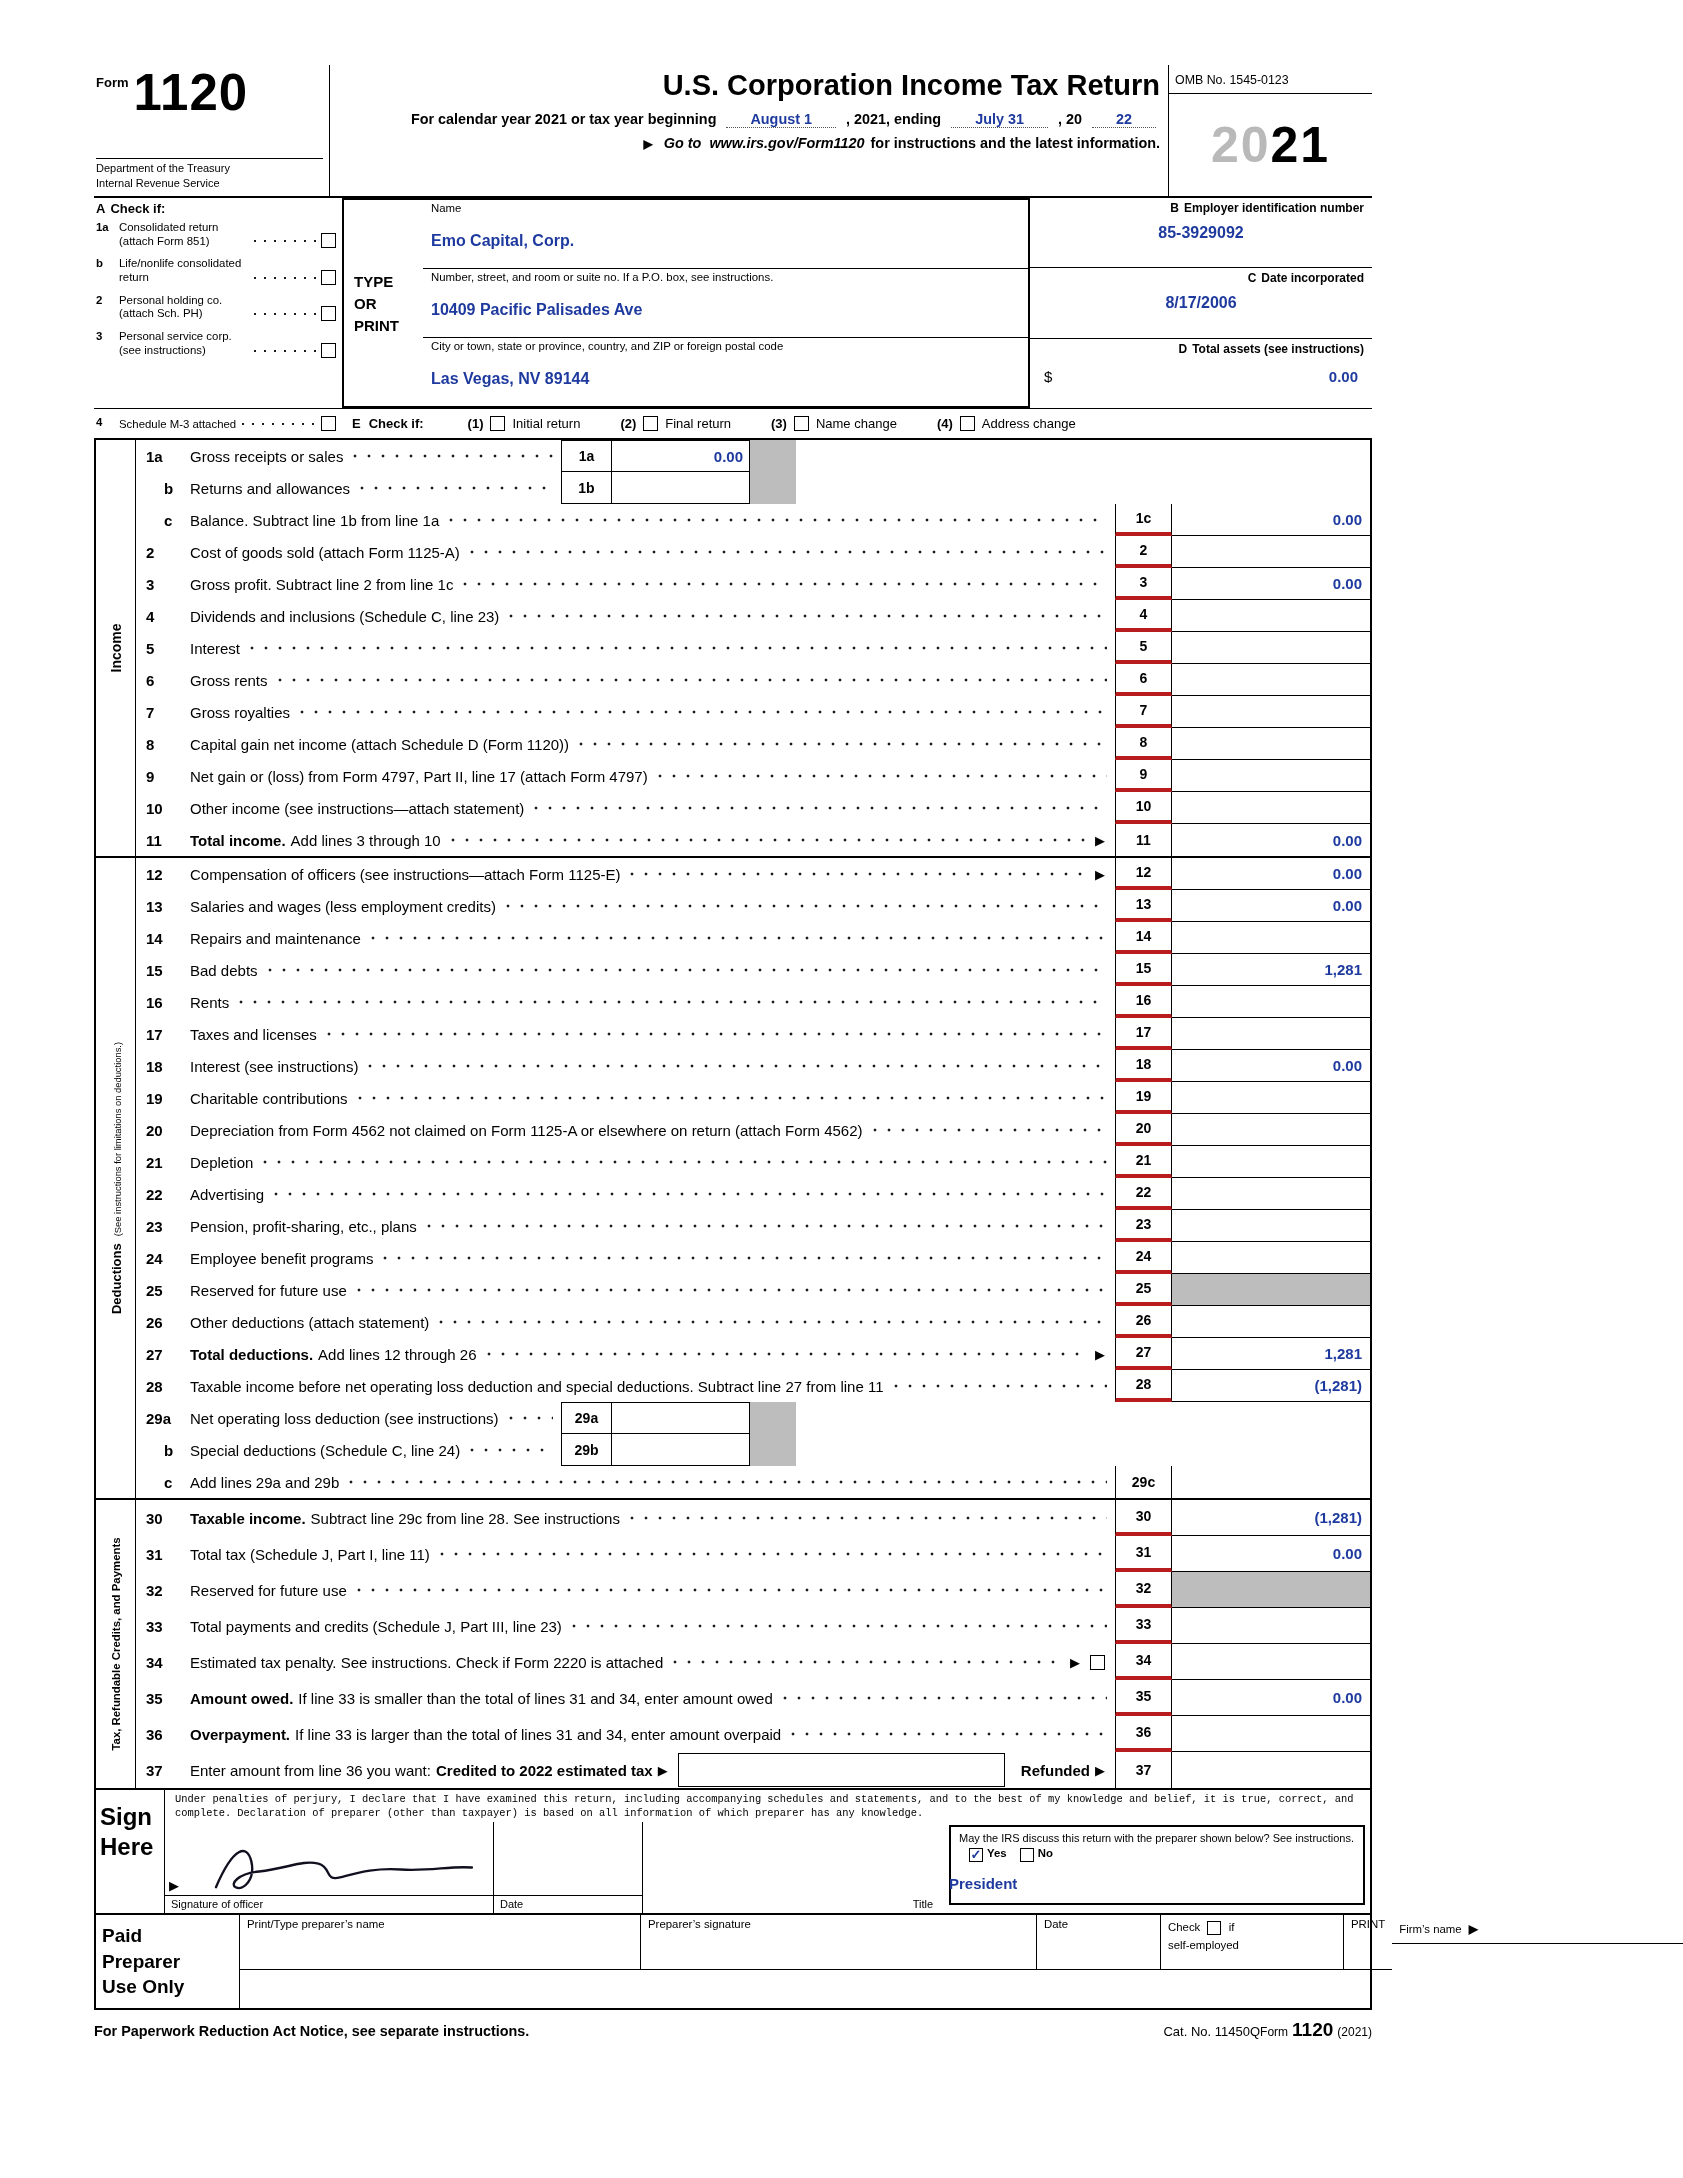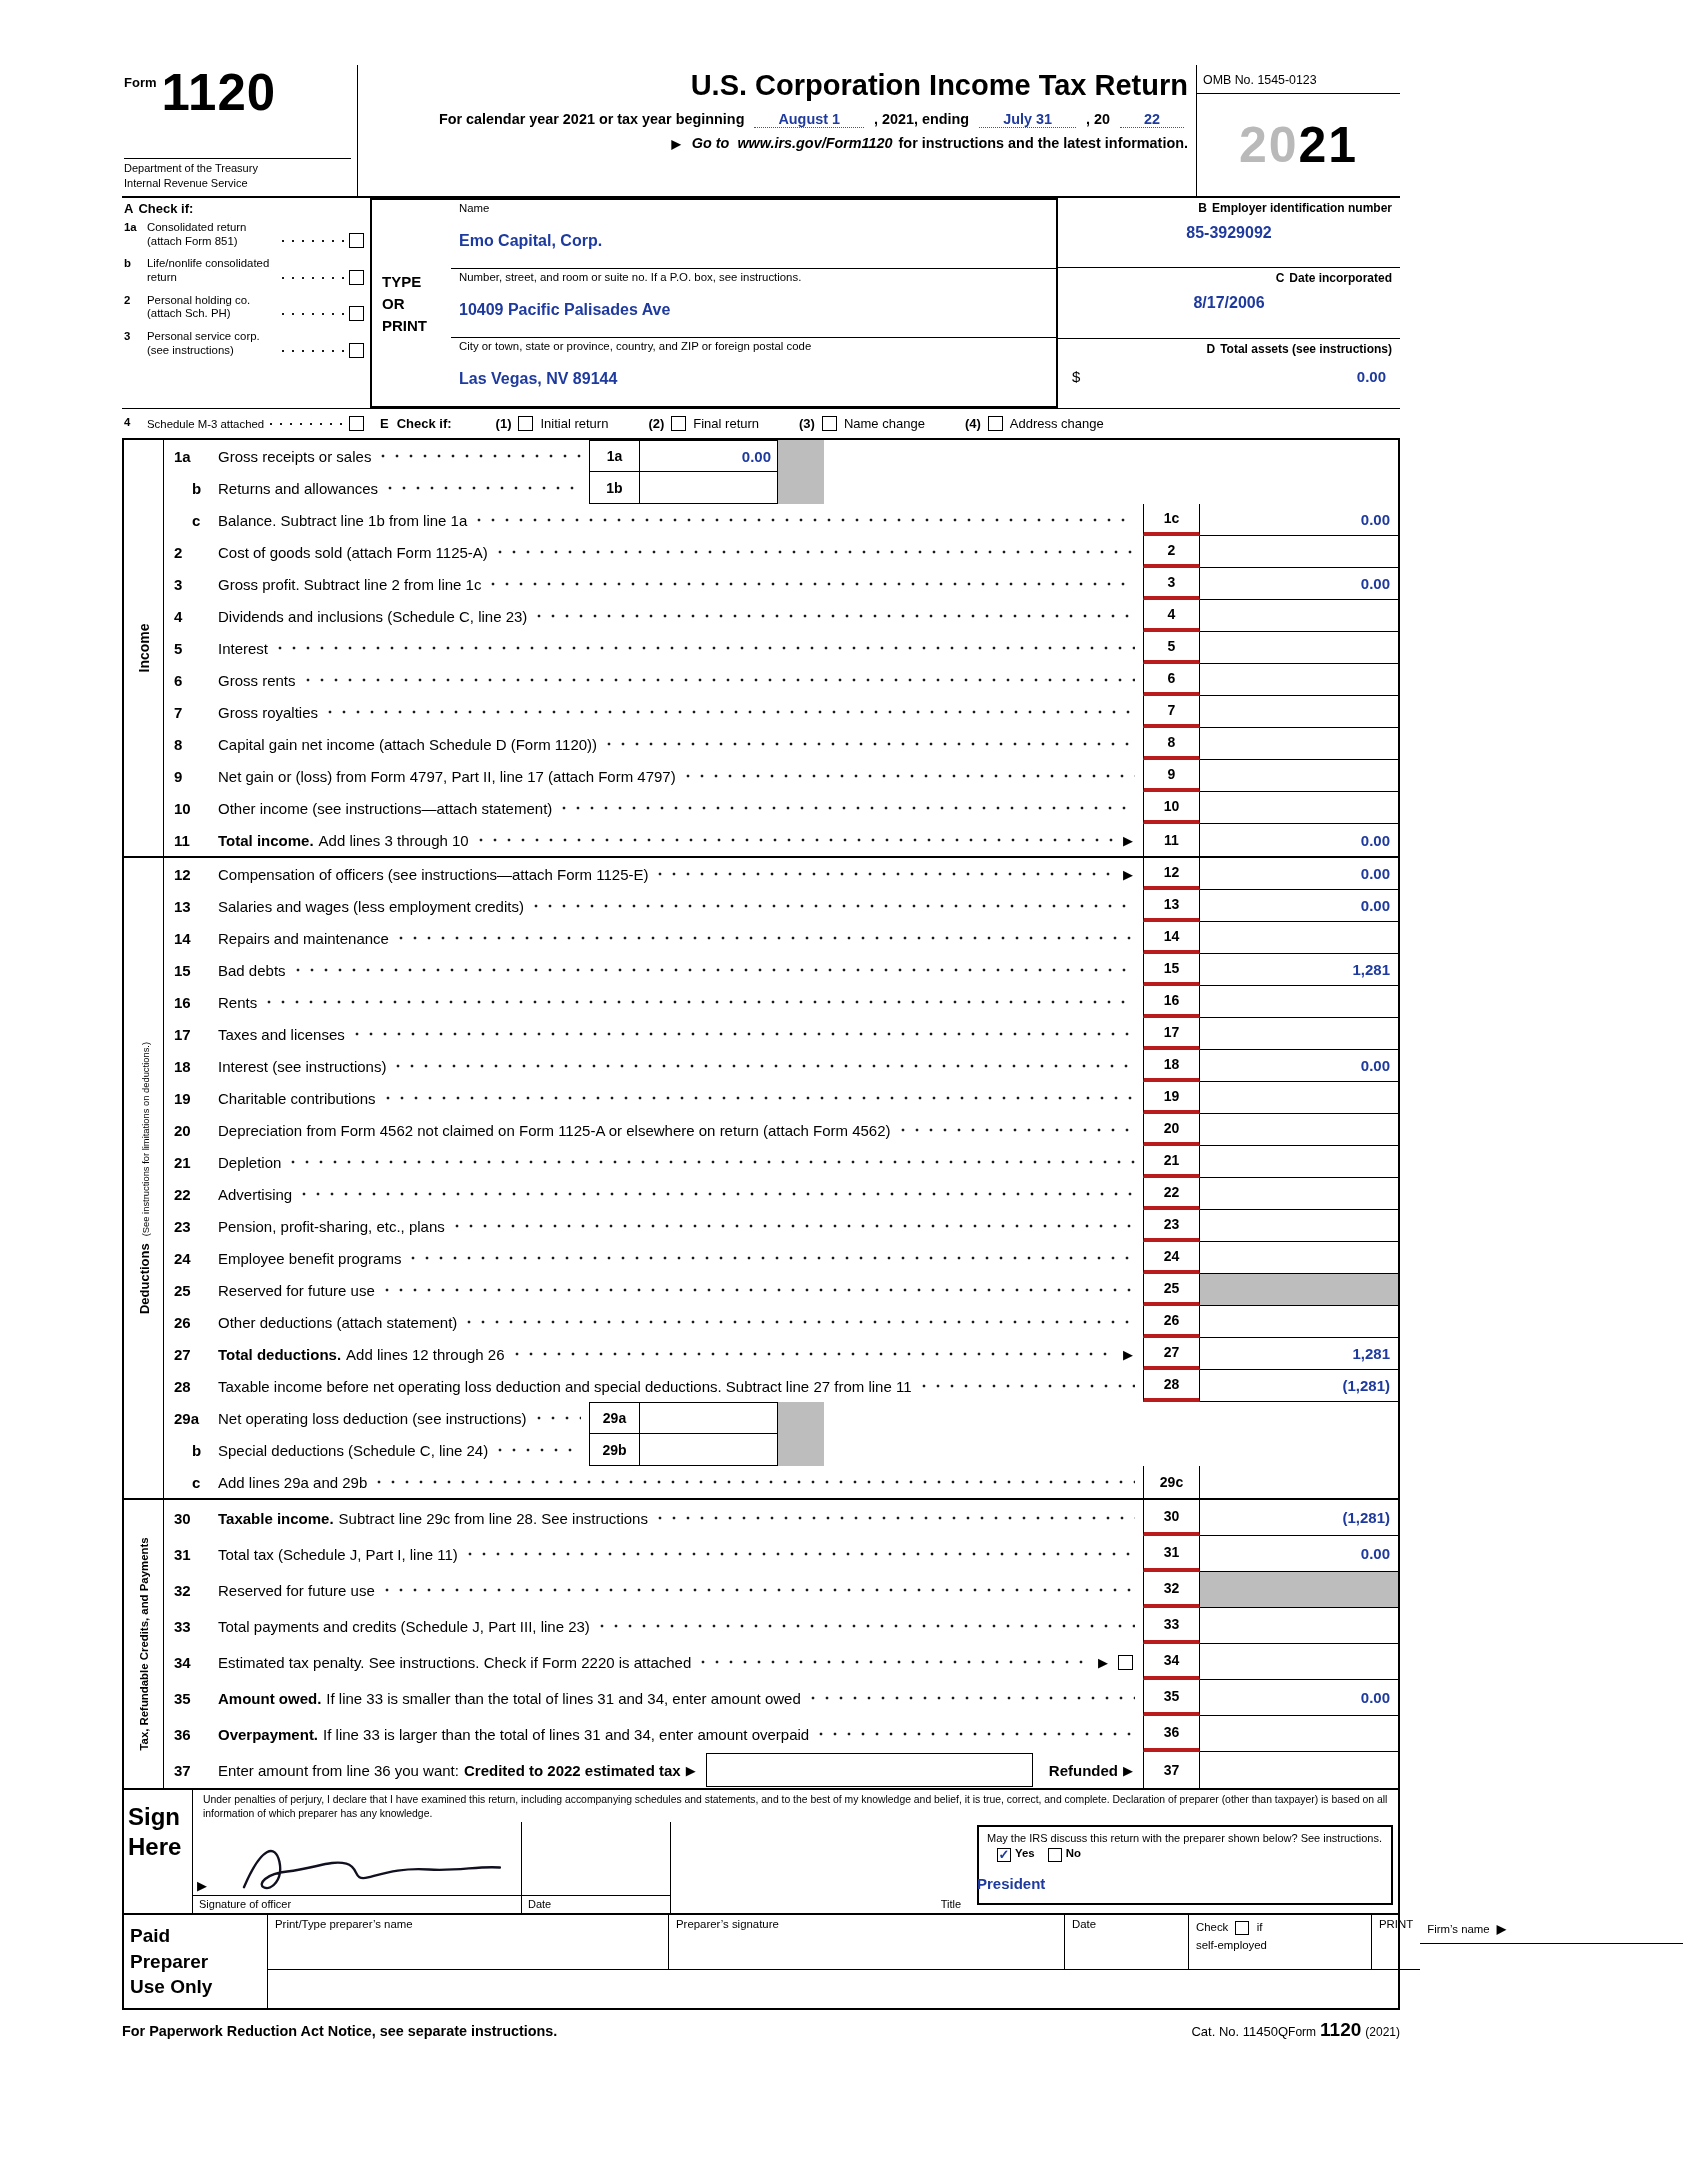--- a/index.html
+++ b/index.html
@@ -1,19 +1,19 @@
 <!DOCTYPE html>
 <html><head>
 <meta charset="utf-8">
 <style>
   :root{ --blue:#1e3a9e; --gray:#bdbdbd; }
   *{box-sizing:border-box;}
   body{margin:0;background:#fff;}
   .page{width:1683px;height:2178px;position:relative;background:#fff;font-family:"Liberation Sans",sans-serif;color:#000;overflow:hidden;}
-  .content{position:absolute;left:94px;top:65px;width:1278px;margin-left:28px;}
+  .content{position:absolute;left:94px;top:65px;width:1278px;}
 
   
   .hdr{display:flex;border-bottom:2.5px solid #000;height:133px;}
   .h-left{width:236px;border-right:1.5px solid #000;padding:4px 6px 2px 2px;display:flex;flex-direction:column;}
   .f-line{display:flex;align-items:flex-start;gap:5px;}
   .fw{font-size:13px;font-weight:bold;padding-top:6px;}
   .fnum{font-size:51px;font-weight:bold;line-height:.95;letter-spacing:1px;}
   .dept{font-size:11px;margin-top:auto;line-height:1.3;padding-bottom:4px;border-top:1px solid #000;padding-top:2px;}
   .h-mid{flex:1;border-right:1.5px solid #000;text-align:right;padding:4px 8px 4px;}
   .title{font-size:29px;font-weight:bold;}
@@ -94,21 +94,21 @@
   .igray{width:46px;background:var(--gray);flex:none;}
   .irest{width:574px;flex:none;}
   .cb34{margin-right:10px;align-self:center;}
   .entry37{width:327px;border:1.5px solid #000;align-self:stretch;margin:1px 0;flex:none;background:#fff;}
   .spacer{flex:1;min-width:10px;}
 
   
   .sign{display:flex;border-bottom:2.5px solid #000;}
   .sign-side{width:69px;border-right:1.5px solid #000;padding:12px 4px 4px 4px;font-size:24px;font-weight:bold;line-height:1.25;flex:none;}
   .sign-rest{flex:1;display:flex;flex-direction:column;min-width:0;}
-  .perjury{font-size:10.4px;line-height:1.3;padding:3px 10px 2px;}
+  .perjury{font-size:10.4px;line-height:1.3;padding:3px 10px 2px;font-family:Liberation Mono, monospace;}
   .sign-body{display:flex;height:91px;}
   .scell{display:flex;flex-direction:column;}
   .sigc{flex:1;min-width:0;}
   .datec{width:149px;border-left:1.5px solid #000;flex:none;}
   .titlec{width:297px;border-left:1.5px solid #000;flex:none;align-items:flex-end;}
   .sentry{flex:1;border-bottom:1.5px solid #000;position:relative;}
   .slabel{font-size:11px;padding:2px 6px 3px;}
   .sigsvg{position:absolute;left:42px;bottom:-6px;}
   .sig-arrow{position:absolute;left:4px;bottom:2px;font-size:13px;}
   .tval{position:absolute;left:10px;bottom:3px;color:var(--blue);font-weight:bold;font-size:15px;}

